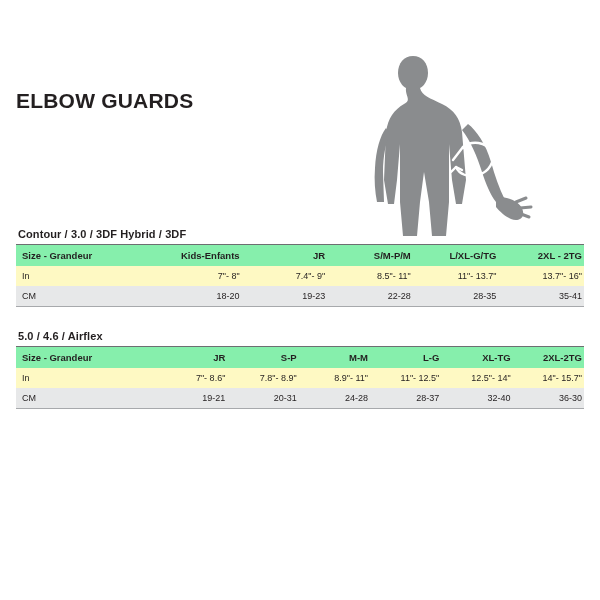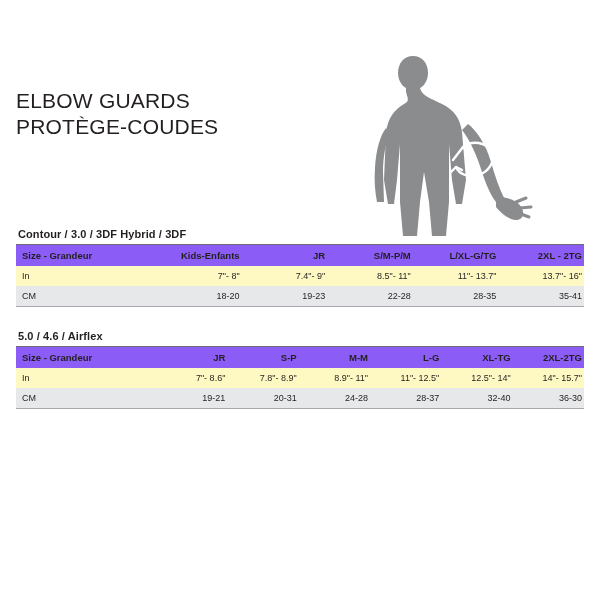--- a/index.html
+++ b/index.html
@@ -23,21 +23,21 @@
 
   
   .title-block {
     position: absolute;
     left: 16px;
     top: 88px;
     width: 360px;
   }
   .title-line {
     font-size: 21px;
-    font-weight: normal;
+    font-weight: bold;
     letter-spacing: 0.2px;
     line-height: 26px;
     color: #231f20;
     white-space: nowrap;
   }
 
   
   .figure {
     position: absolute;
     right: 60px;
@@ -77,21 +77,21 @@
     font-size: 9px;
     height: 20px;
     text-align: right;
     vertical-align: middle;
     border: none;
     padding: 0 2px;
     color: #231f20;
     white-space: nowrap;
   }
   table.size-table thead th {
-    background: #8b5cf6;
+    background: #86efac;
     font-weight: bold;
     font-size: 9.5px;
     height: 21px;
   }
   table.size-table thead th.lead,
   table.size-table tbody td.lead {
     text-align: left;
     padding-left: 6px;
   }
   table.size-table tbody tr.odd td {
@@ -109,21 +109,20 @@
     width: 100%;
   }
 </style>
 </head>
 <body>
 
 <div class="page">
 
   <div class="title-block">
     <div class="title-line">ELBOW GUARDS</div>
-    <div class="title-line">PROTÈGE-COUDES</div>
   </div>
 
   <div class="figure">
     <svg width="190" height="185" viewBox="0 0 190 185" xmlns="http://www.w3.org/2000/svg" aria-hidden="true">
       <g fill="#8a8c8e">
 
         <path d="M63,4 C72,4 78,11 78,21 C78,30 72,38 63,38 C54,38 48,30 48,21 C48,11 54,4 63,4 Z"></path>
 
         <path d="M56,36 L70,36 C72,44 80,46 92,52 C104,58 110,66 112,80
                  L116,128 L112,152 L106,152 L102,128 L99,92

